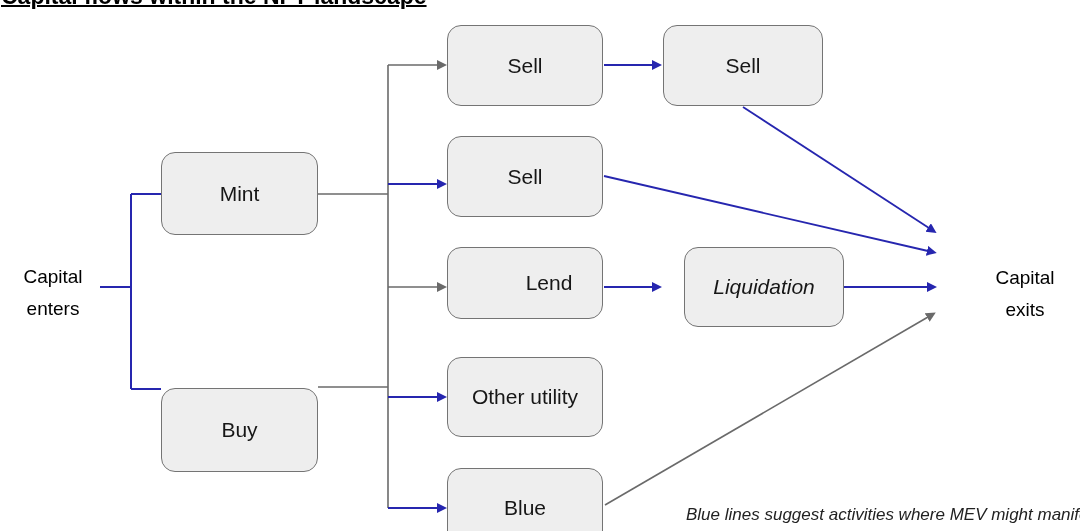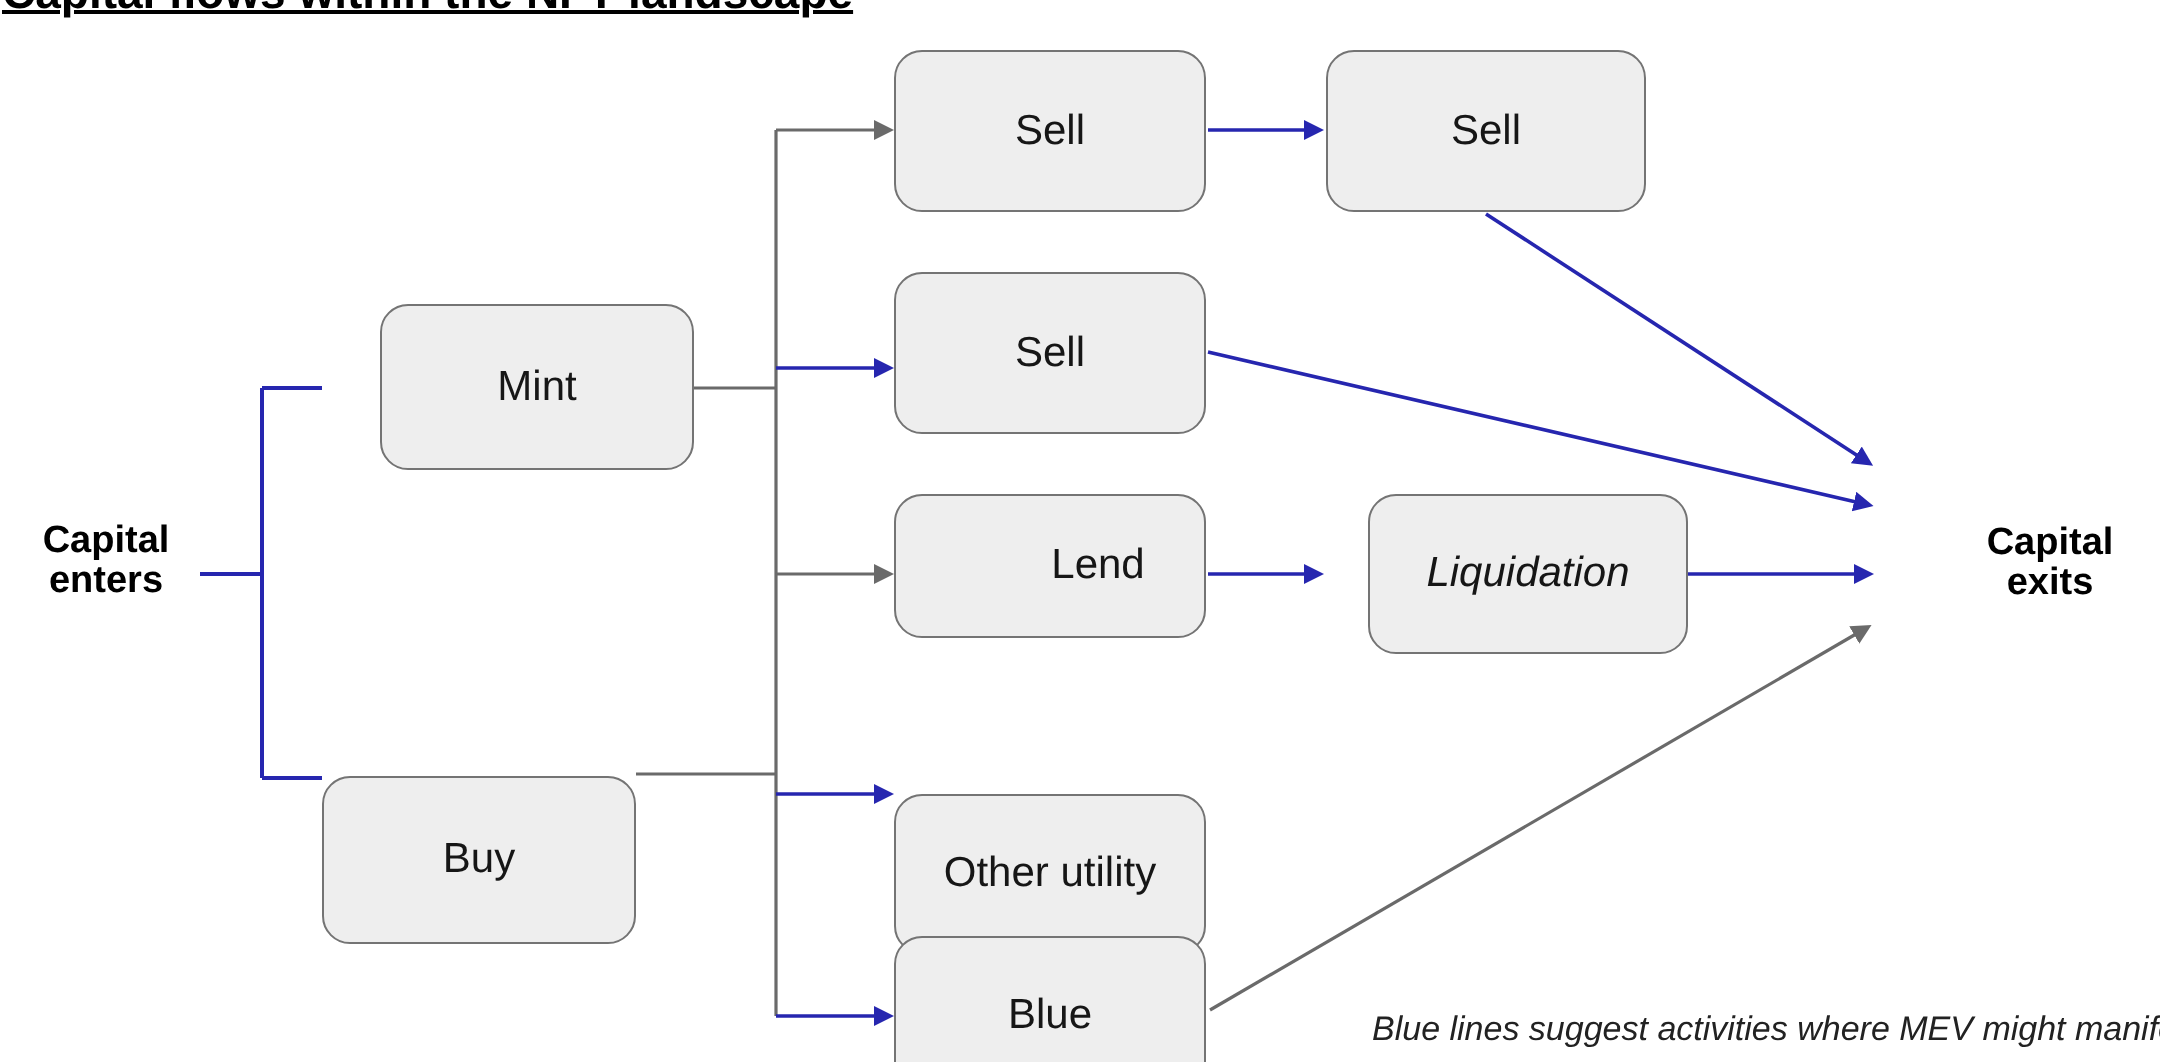--- a/index.html
+++ b/index.html
@@ -40,24 +40,24 @@
     display: flex;
     align-items: center;
     justify-content: center;
     font-size: 21px;
     color: #161616;
     box-sizing: border-box;
   }
   .endpoint-label {
     position: absolute;
     font-size: 19px;
-    font-weight: bold;
+    font-weight: normal;
     color: #000;
     text-align: center;
-    line-height: 20px;
+    line-height: 32px;
   }
   .footnote {
     position: absolute;
     left: 686px; top: 505px;
     font-size: 17px;
     font-style: italic;
     color: #222;
     white-space: nowrap;
   }
 </style>
@@ -97,41 +97,41 @@
     <path class="eb" d="M604 287 H653" marker-end="url(#arrow-blue)"></path>
 
     <path class="eb" d="M743 107 L929 228" marker-end="url(#arrow-blue)"></path>
     <path class="eb" d="M604 176 L928 251" marker-end="url(#arrow-blue)"></path>
     <path class="eb" d="M824 287 H928" marker-end="url(#arrow-blue)"></path>
     <path class="eg" d="M605 505 L928 317" marker-end="url(#arrow-gray)"></path>
   </svg>
 
   <div class="endpoint-label" style="left:6px; top:261px; width:94px;">Capital enters</div>
 
-  <div class="node" style="left:161px; top:152px; width:157px; height:83px;margin-left:29px;">
+  <div class="node" style="left:161px; top:152px; width:157px; height:83px;">
     <span>Mint</span>
   </div>
 
   <div class="node" style="left:161px; top:344px; width:157px; height:84px;margin-top:44px;">
     <span>Buy</span>
   </div>
 
   <div class="node" style="left:447px; top:25px; width:156px; height:81px;">
     <span>Sell</span>
   </div>
 
   <div class="node" style="left:447px; top:136px; width:156px; height:81px;">
     <span>Sell</span>
   </div>
 
   <div class="node" style="left:447px; top:247px; width:156px; height:72px;padding-left:48px;">
     <span>Lend</span>
   </div>
 
-  <div class="node" style="left:447px; top:357px; width:156px; height:80px;margin-top:40px;">
+  <div class="node" style="left:447px; top:357px; width:156px; height:80px;">
     <span>Other utility</span>
   </div>
 
   <div class="node" style="left:447px; top:468px; width:156px; height:80px;">
     <span>Blue</span>
   </div>
 
   <div class="node" style="left:663px; top:25px; width:160px; height:81px;">
     <span>Sell</span>
   </div>

